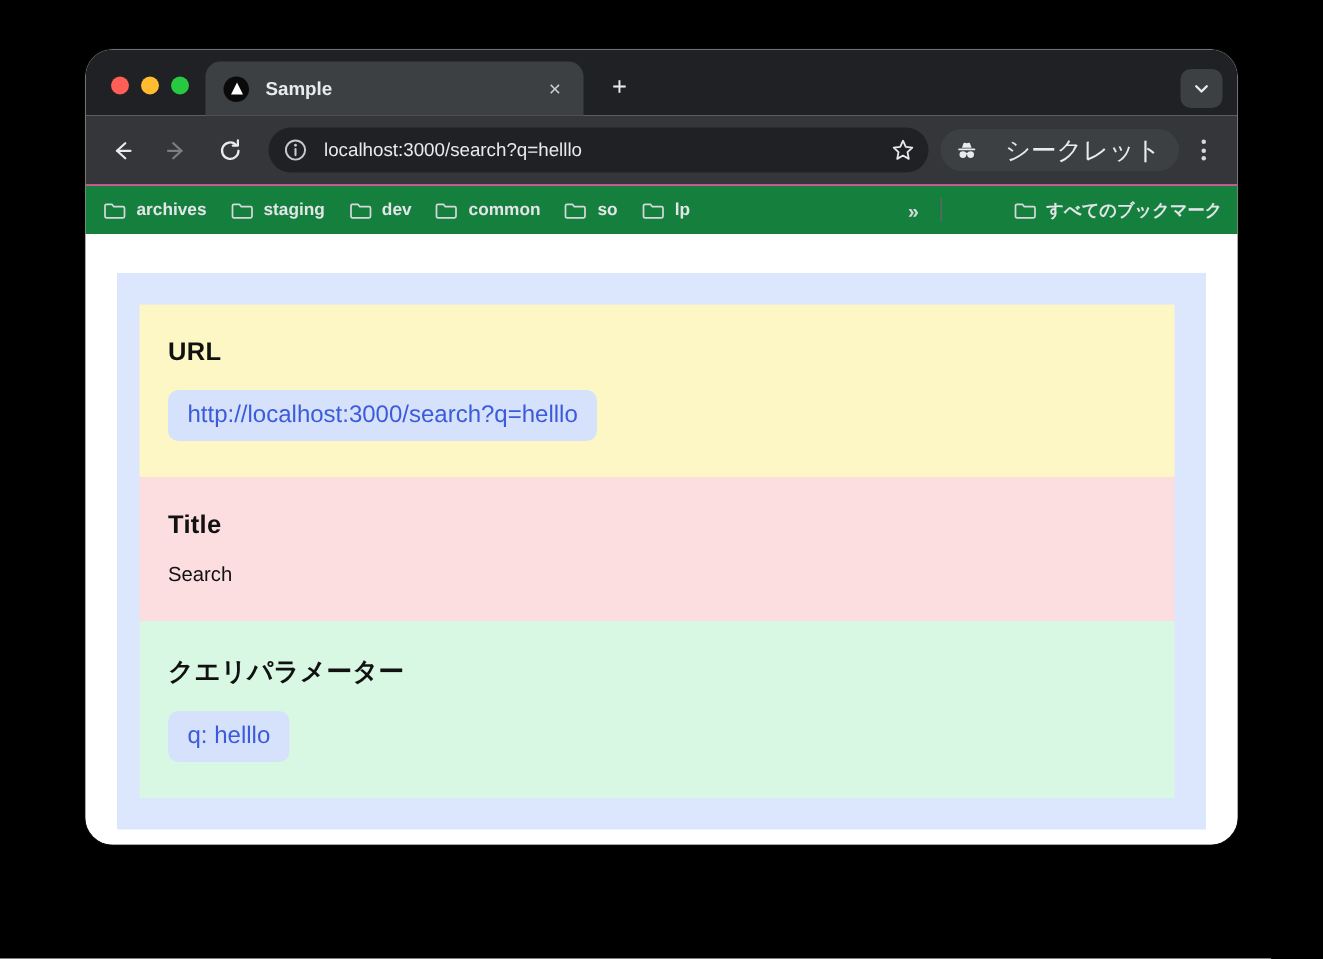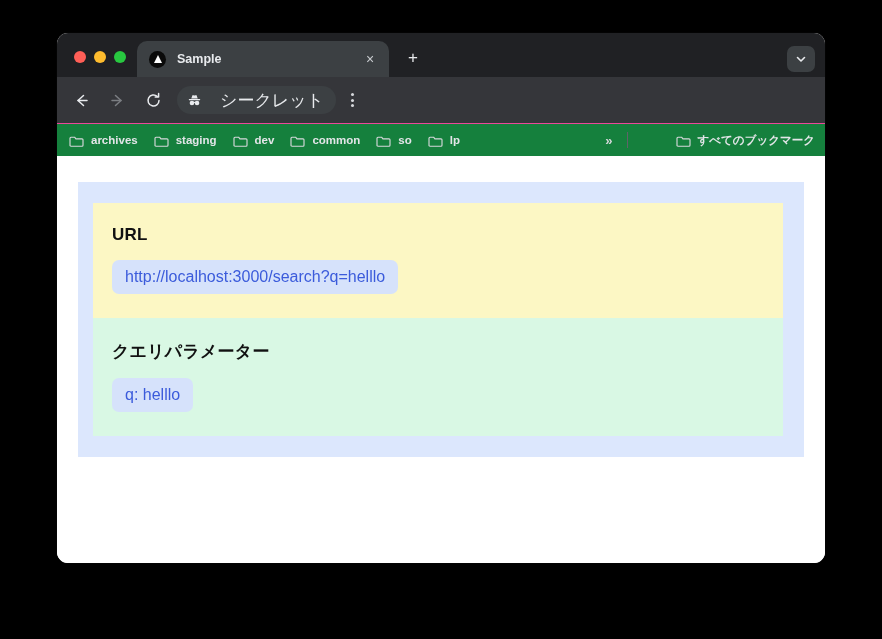--- a/index.html
+++ b/index.html
@@ -21,21 +21,21 @@
   }
 
   
   .browser-window {
     position: absolute;
     left: 57px;
     top: 33px;
     width: 768px;
     height: 530px;
     background: #ffffff;
-    border-radius: 11px;
+    border-radius: 18px;
     overflow: hidden;
     box-shadow: 0 0 1px rgba(255,255,255,0.12);
   }
 
   
   .tab-strip {
     position: relative;
     height: 44px;
     background: #202124;
     display: flex;
@@ -366,20 +366,35 @@
         </svg>
       </div>
 
       <div class="nav-btn">
         <svg width="17" height="17" viewBox="0 0 17 17" aria-hidden="true">
           <path d="M14 8.5 A5.5 5.5 0 1 1 12.2 4.4" fill="none" stroke="#e8eaed" stroke-width="1.5" stroke-linecap="round"></path>
           <path d="M13.6 1.6 V5 H10.2" fill="none" stroke="#e8eaed" stroke-width="1.5" stroke-linecap="round" stroke-linejoin="round"></path>
         </svg>
       </div>
 
+      <div class="omnibox">
+        <span class="info-icon">
+          <svg width="18" height="18" viewBox="0 0 18 18" aria-hidden="true">
+            <circle cx="9" cy="9" r="6.4" fill="none" stroke="#c5c8cc" stroke-width="1.3"></circle>
+            <circle cx="9" cy="5.8" r="0.95" fill="#c5c8cc"></circle>
+            <path d="M9 8.3 V12.4" stroke="#c5c8cc" stroke-width="1.4" stroke-linecap="round"></path>
+          </svg>
+        </span>
+        <span class="url-text">localhost:3000/search?q=helllo</span>
+        <span class="star-btn">
+          <svg width="16" height="16" viewBox="0 0 16 16" aria-hidden="true">
+            <path d="M8 1.8 L9.85 5.9 L14.2 6.4 L11 9.45 L11.85 13.9 L8 11.7 L4.15 13.9 L5 9.45 L1.8 6.4 L6.15 5.9 Z" fill="none" stroke="#e8eaed" stroke-width="1.2" stroke-linejoin="round"></path>
+          </svg>
+        </span>
+      </div>
 
       <div class="incognito-pill">
         <span class="inc-icon">
           <svg width="17" height="17" viewBox="0 0 20 20" aria-hidden="true">
             <path d="M6.2 7.6 L7.4 4.3 Q7.7 3.5 8.5 3.7 L10 4.1 L11.5 3.7 Q12.3 3.5 12.6 4.3 L13.8 7.6 Z" fill="#e8eaed"></path>
             <rect x="3.3" y="8.2" width="13.4" height="1.5" rx="0.7" fill="#e8eaed"></rect>
             <circle cx="7" cy="13" r="2.7" fill="#e8eaed"></circle>
             <circle cx="13" cy="13" r="2.7" fill="#e8eaed"></circle>
             <rect x="8.6" y="11.6" width="2.8" height="1.3" fill="#e8eaed"></rect>
           </svg>
@@ -466,20 +481,24 @@
     </div>
 
     <div class="page">
       <div class="outer-card">
 
         <section class="panel url">
           <h2>URL</h2>
           <span class="chip">http://localhost:3000/search?q=helllo</span>
         </section>
 
+        <section class="panel title">
+          <h2>Title</h2>
+          <div class="plain-value">Search</div>
+        </section>
 
         <section class="panel query">
           <h2>クエリパラメーター</h2>
           <span class="chip">q: helllo</span>
         </section>
 
       </div>
     </div>
 
   </div>

